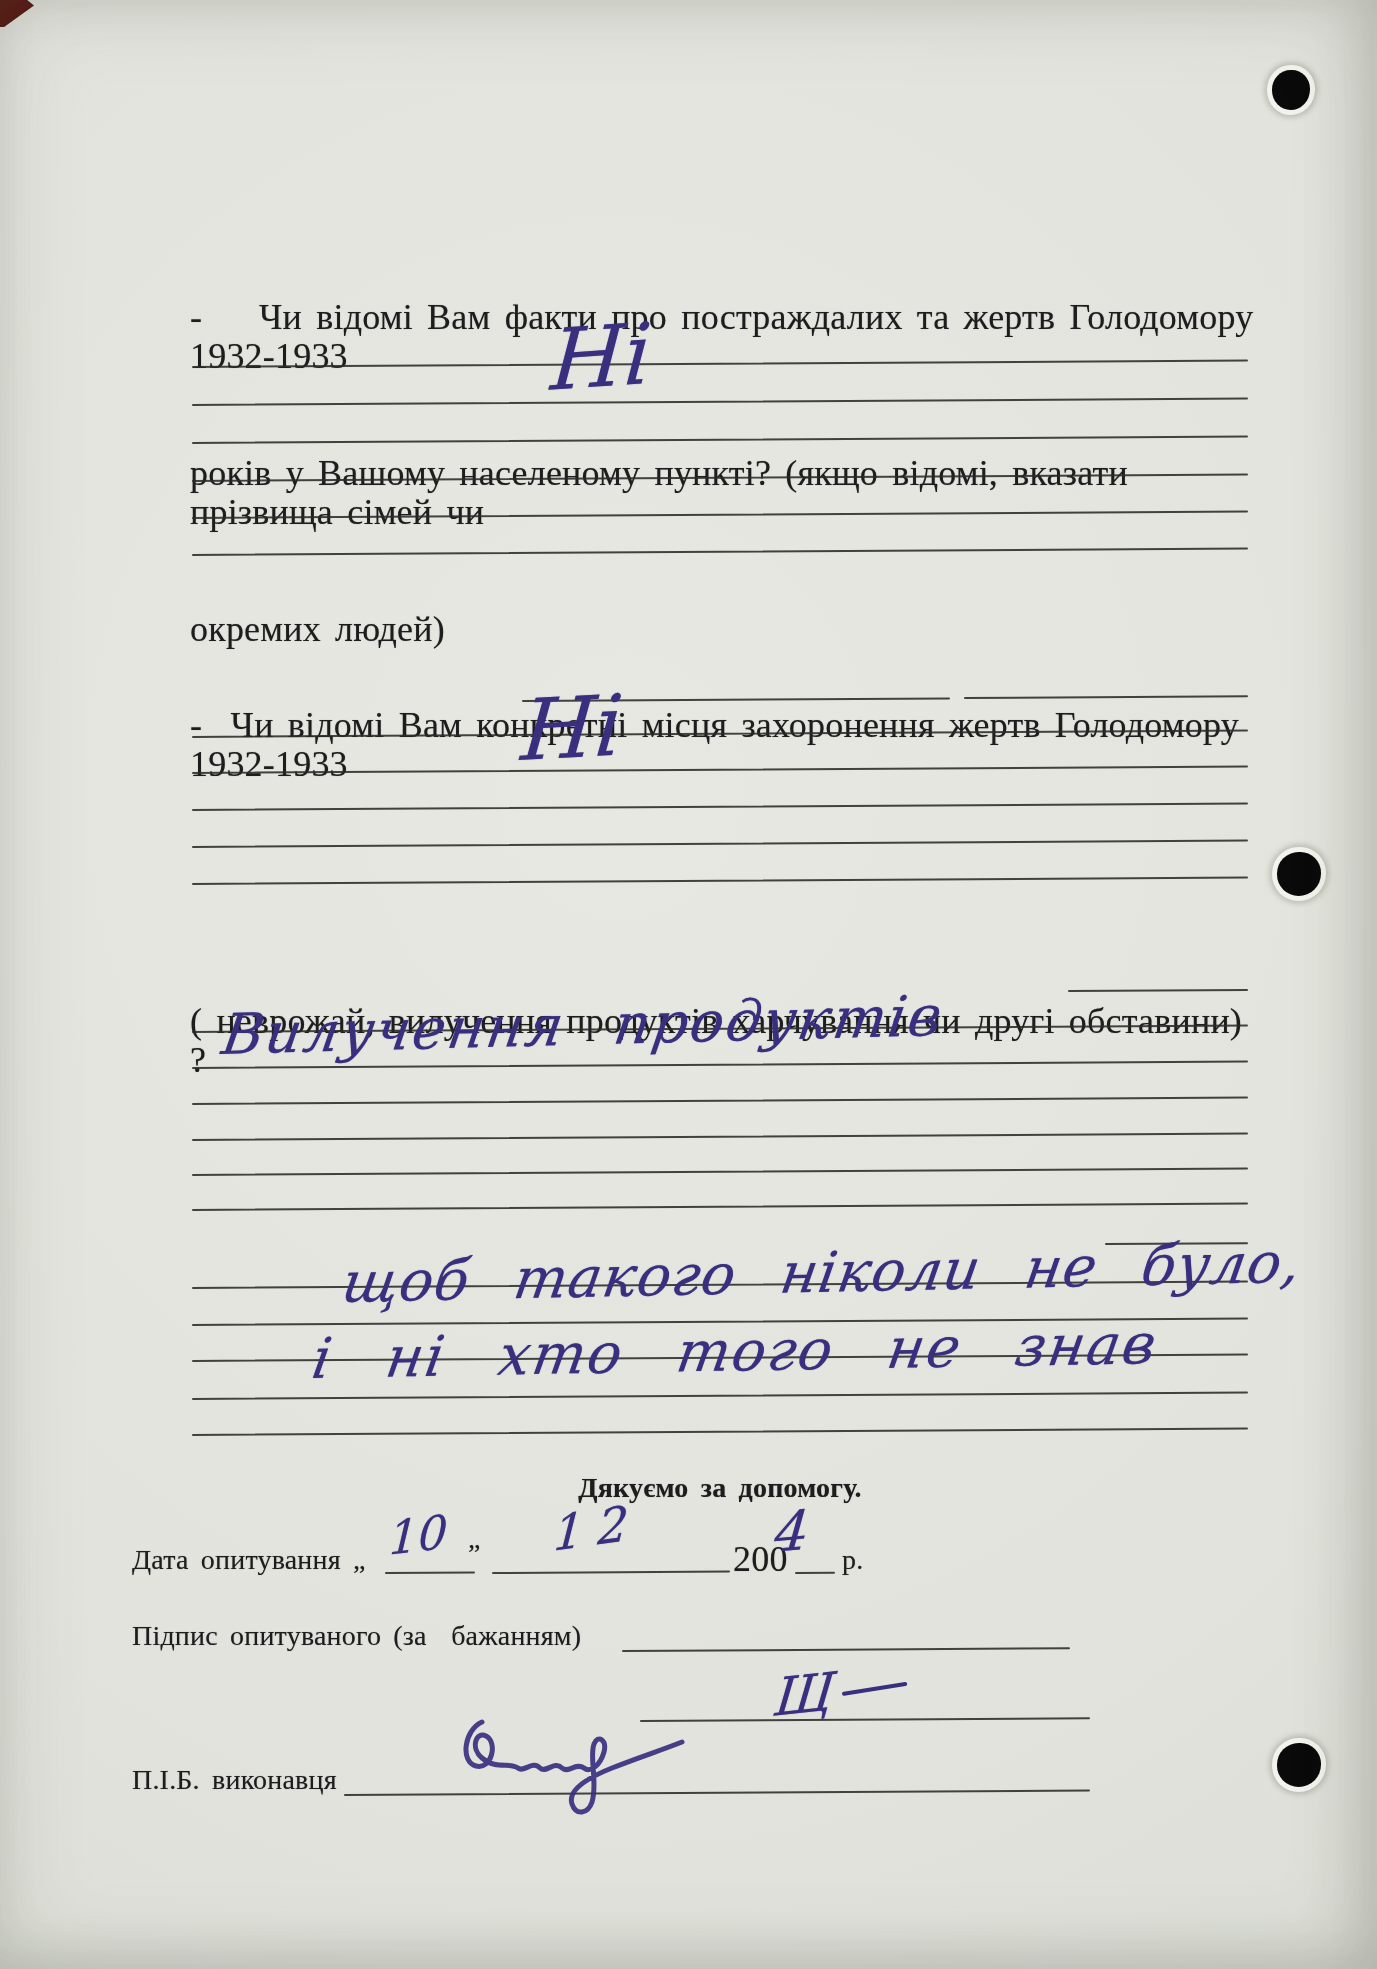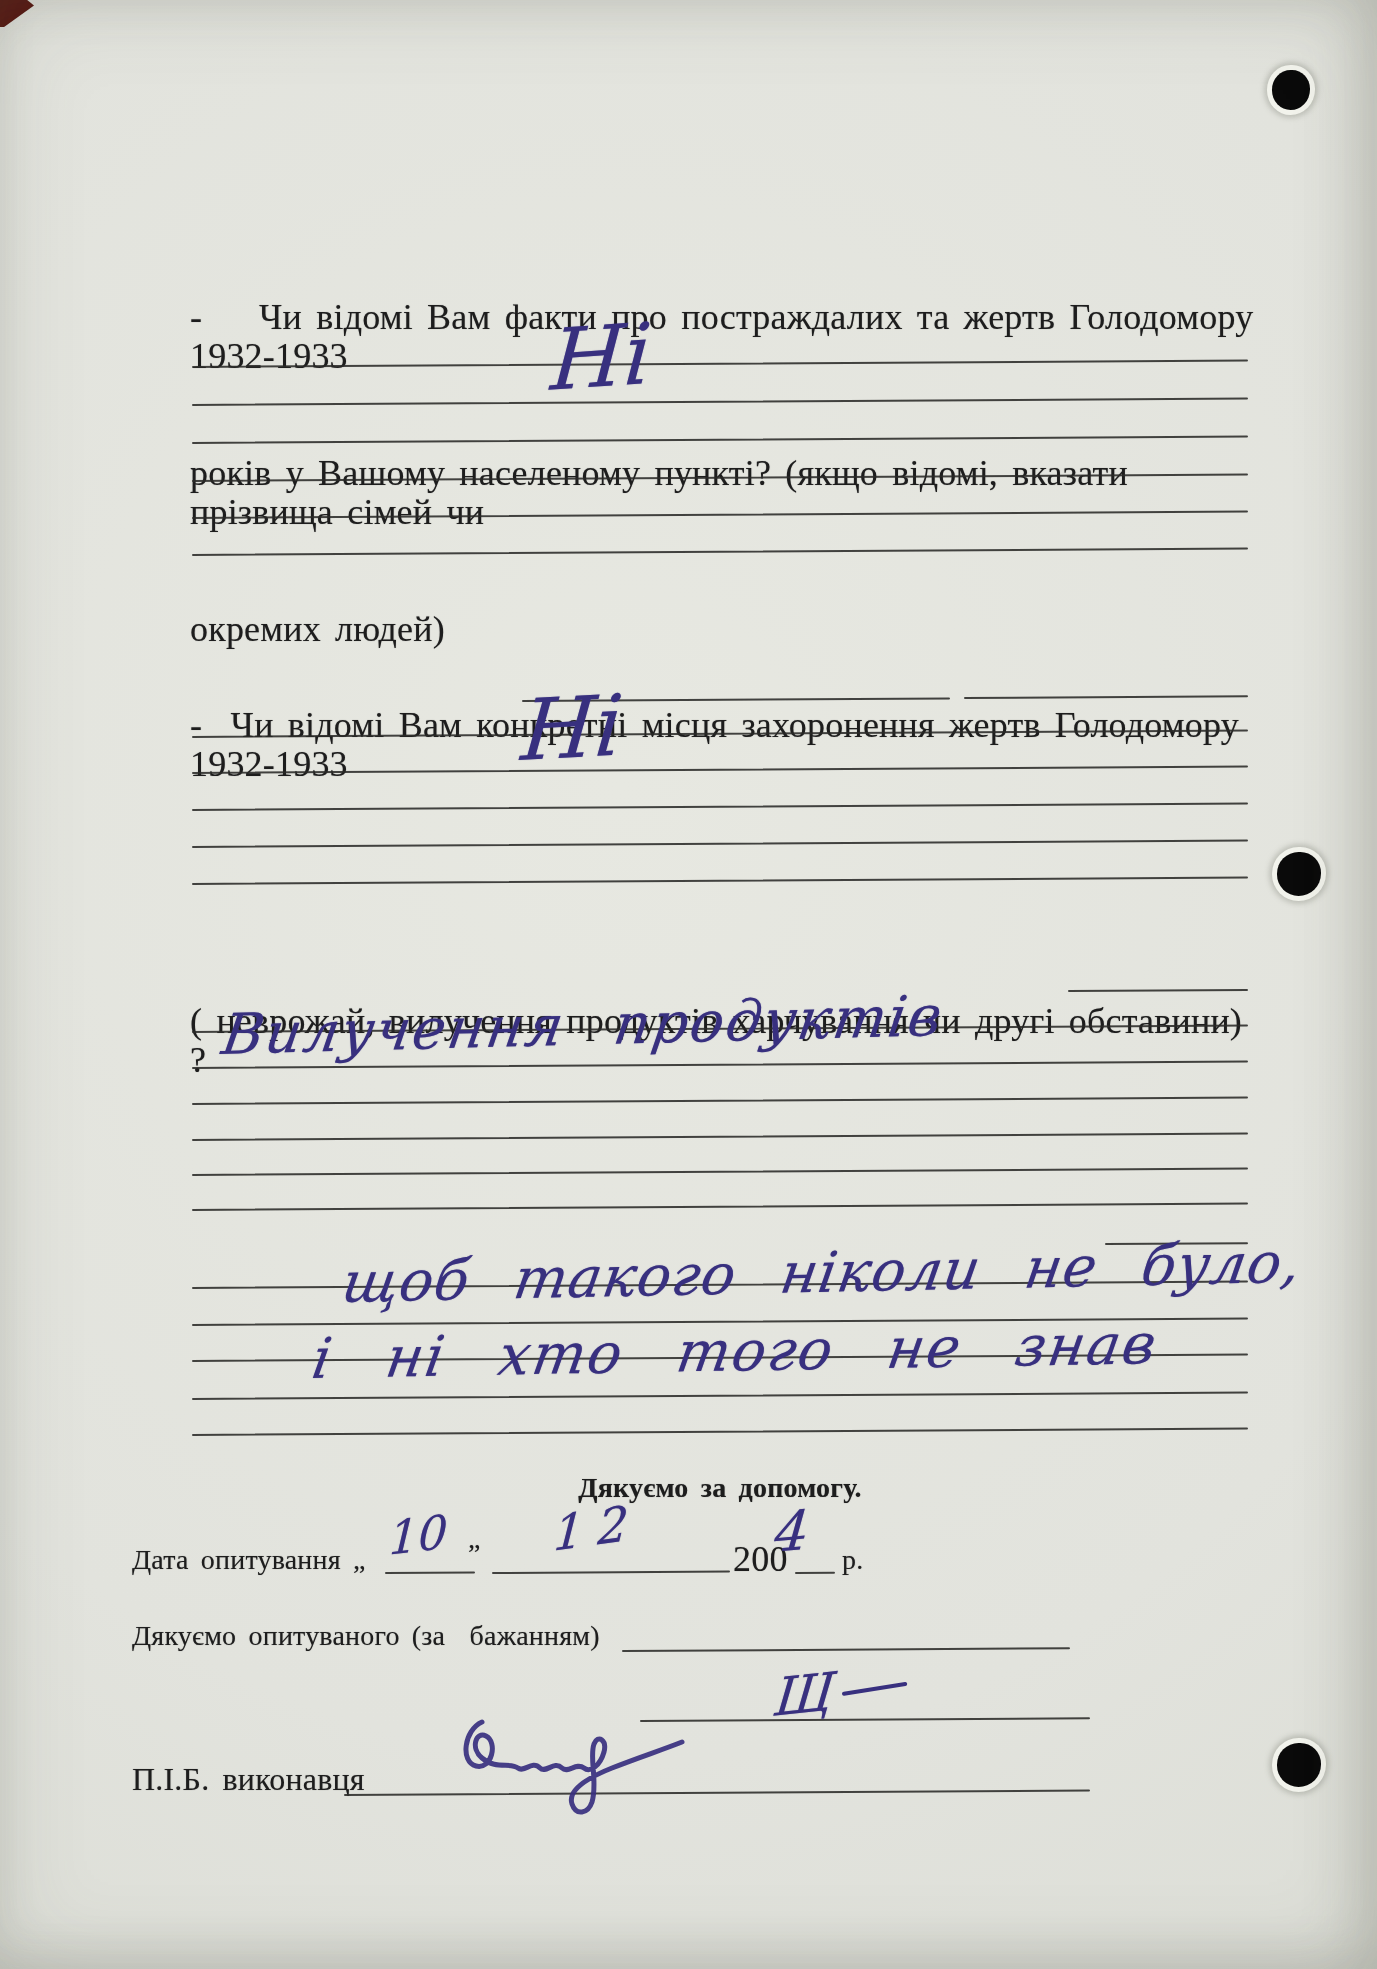--- a/index.html
+++ b/index.html
@@ -104,26 +104,26 @@
   <div class="hw" style="left:388px;top:1512px;font-size:46px;transform:rotate(-7deg) skewX(-10deg);">10</div>
   <div class="print" style="left:468px;top:1534px;font-size:28px;">”</div>
   <div class="rule" style="left:385px;top:1572px;width:90px;"></div>
   <div class="rule" style="left:492px;top:1572px;width:238px;"></div>
   <div class="hw" style="left:552px;top:1506px;font-size:48px;letter-spacing:14px;transform:rotate(-8deg) skewX(-12deg);">12</div>
   <div class="print" style="left:733px;top:1540px;font-size:36px;">200</div>
   <div class="hw" style="left:772px;top:1502px;font-size:54px;transform:rotate(-5deg) skewX(-10deg);">4</div>
   <div class="rule" style="left:795px;top:1572px;width:40px;"></div>
   <div class="print" style="left:842px;top:1540px;font-size:28px;">р.</div>
 
-  <div class="print" style="left:132px;top:1616px;font-size:28px;">Дякуємо опитуваного (за  бажанням)</div>
+  <div class="print" style="left:132px;top:1616px;font-size:28px;">Підпис опитуваного (за  бажанням)</div>
   <div class="rule" style="left:622px;top:1650px;width:448px;"></div>
 
   <div class="rule" style="left:640px;top:1720px;width:450px;"></div>
   <div class="hw" style="left:772px;top:1668px;font-size:52px;transform:rotate(-6deg) skewX(-12deg);">Щ</div>
   <div class="inkdash" style="left:842px;top:1692px;width:66px;transform:rotate(-9deg);"></div>
 
-  <div class="print" style="left:132px;top:1760px;font-size:32px;">П.І.Б. виконавця</div>
+  <div class="print" style="left:132px;top:1760px;font-size:28px;">П.І.Б. виконавця</div>
   <div class="rule" style="left:344px;top:1794px;width:746px;"></div>
   <svg class="sig" style="left:452px;top:1700px;" width="235" height="118" viewBox="0 0 235 118">
     <path d="M30,22 C12,30 8,62 24,66 C40,70 46,42 34,36 C24,31 18,48 30,58 C44,70 58,62 66,68 C72,73 80,60 88,68 C94,74 102,60 110,68 C116,74 124,62 132,68 C138,73 148,66 152,52 C155,40 146,34 142,44 C137,58 146,82 140,102 C136,114 124,116 120,104 C116,92 130,80 160,68 C185,58 210,50 230,42" fill="none" stroke="#38307f" stroke-width="5" stroke-linecap="round" opacity="0.92"></path>
   </svg>
 
 </div>
 
 </body></html>

